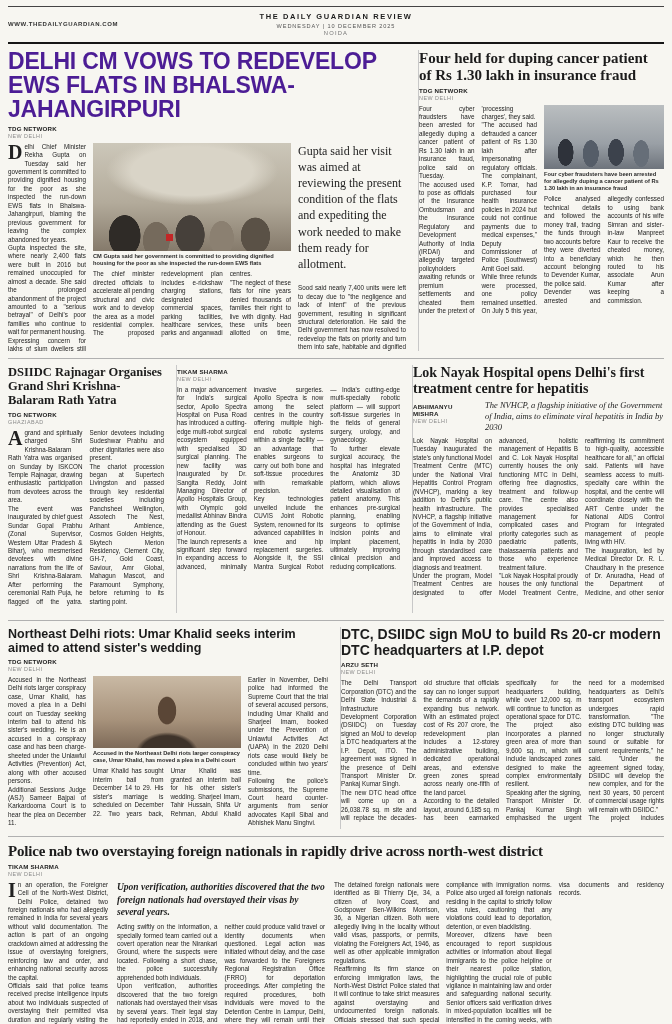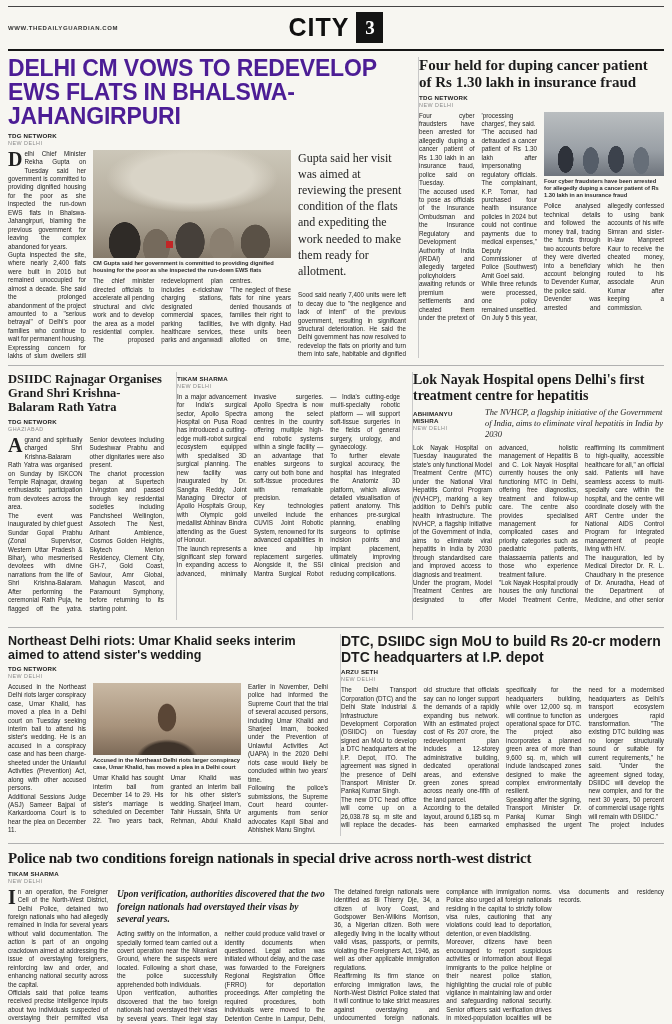--- a/index.html
+++ b/index.html
@@ -102,23 +102,24 @@
   .police-c1{height:162px}
   .police-right{height:162px}
 </style>
 </head>
 <body>
 
 <div class="page">
 
   <header class="masthead">
     <div class="mh-left">WWW.THEDAILYGUARDIAN.COM</div>
-    <div class="mh-right">
-      <span class="section-name">CITY</span>
-      <span class="page-no">3</span>
+    <div class="mh-center">
+      <div class="mh-paper">THE DAILY GUARDIAN REVIEW</div>
+      <div class="mh-date">WEDNESDAY | 10 DECEMBER 2025</div>
+      <div class="mh-city">NOIDA</div>
     </div>
   </header>
 
   <section class="band band1">
     <article>
       <h1 class="lead-hl">DELHI CM VOWS TO REDEVELOP EWS FLATS IN  BHALSWA-JAHANGIRPURI</h1>
       <div class="by">
         <span class="by-name">TDG NETWORK</span>
         <span class="by-loc">NEW DELHI</span>
       </div>
@@ -237,21 +238,21 @@
 The new DTC head office will come up on a 26,038.78 sq. m site and will replace the decades-old structure that officials say can no longer support the demands of a rapidly expanding bus network. With an estimated project cost of Rs 207 crore, the redevelopment plan includes a 12-storey administrative building, dedicated operational areas, and extensive green zones spread across nearly one-fifth of the land parcel.
 According to the detailed layout, around 6,185 sq. m has been earmarked specifically for the headquarters building, while over 12,000 sq. m will continue to function as operational space for DTC. The project also incorporates a planned green area of more than 9,600 sq. m, which will include landscaped zones designed to make the complex environmentally resilient.
 Speaking after the signing, Transport Minister Dr. Pankaj Kumar Singh emphasised the urgent need for a modernised headquarters as Delhi's transport ecosystem undergoes rapid transformation. "The existing DTC building was no longer structurally sound or suitable for current requirements," he said. "Under the agreement signed today, DSIIDC will develop the new complex, and for the next 30 years, 50 percent of commercial usage rights will remain with DSIIDC."
 The project includes parking space for about 200 buses, along with basement parking for over 200 cars. Solar panels, rainwater harvesting, STP, ETP, and other sustainability systems will be integral parts of the new HQ.
 He added that with Delhi scaling up its EV bus fleet and introducing new initiatives to strengthen public transport, a contemporary headquarters had become essential. "We have asked for the project to be completed within two-and-a-half years. The design and execution plan have been structured accordingly," he noted.</div>
     </article>
   </section>
 
   <section class="band">
     <article>
-      <h2 class="police-hl">Police nab two conditions foreign nationals in special drive across north-west district</h2>
+      <h2 class="police-hl">Police nab two overstaying foreign nationals in rapidly drive across north-west district</h2>
       <div class="by">
         <span class="by-name">TIKAM SHARMA</span>
         <span class="by-loc">NEW DELHI</span>
       </div>
       <div class="police-grid">
         <div class="body-text dropcap police-c1">In an operation, the Foreigner Cell of the North-West District, Delhi Police, detained two foreign nationals who had allegedly remained in India for several years without valid documentation. The action is part of an ongoing crackdown aimed at addressing the issue of overstaying foreigners, reinforcing law and order, and enhancing national security across the capital.
 Officials said that police teams received precise intelligence inputs about two individuals suspected of overstaying their permitted visa duration and regularly visiting the Mukherjee Nagar locality.</div>
         <div class="police-mid">
           <div class="police-quote">Upon verification, authorities discovered that the two foreign nationals had overstayed their visas by several years.</div>
           <div class="body-text mc2">Acting swiftly on the information, a specially formed team carried out a covert operation near the Nirankari Ground, where the suspects were located. Following a short chase, the police successfully apprehended both individuals.

